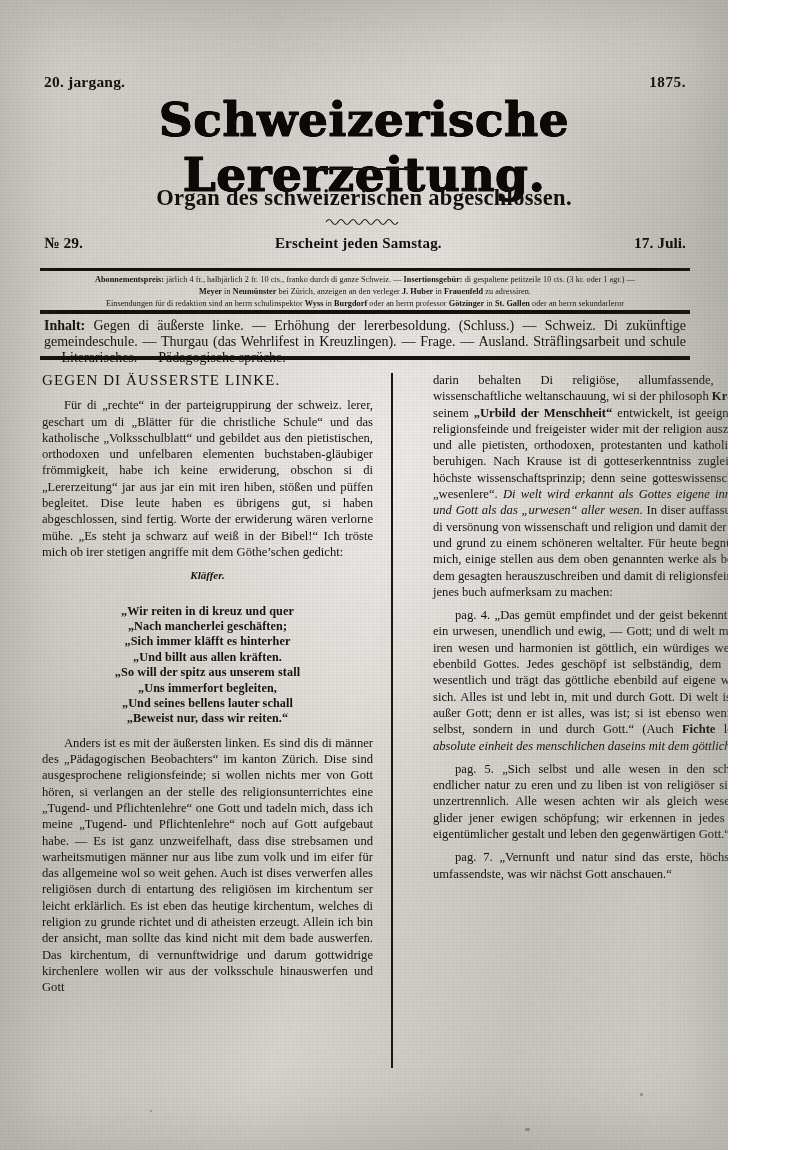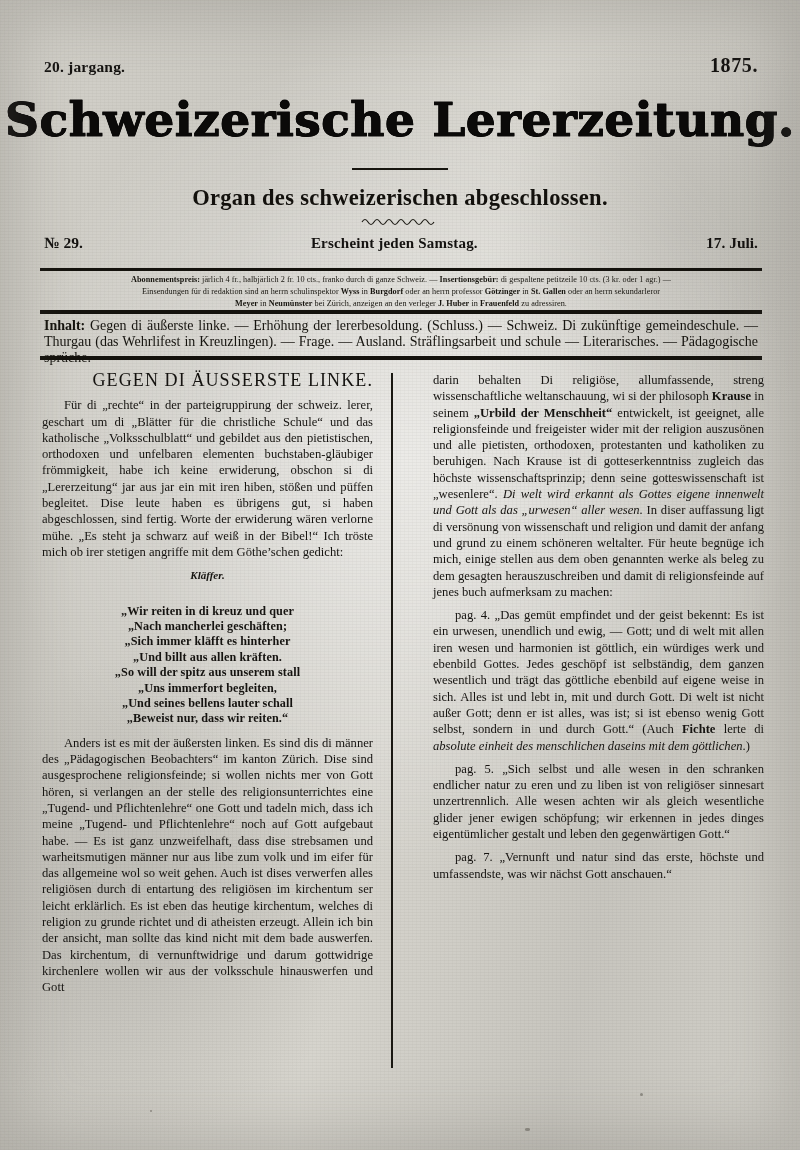--- a/index.html
+++ b/index.html
@@ -5,21 +5,21 @@
   html, body {
     margin: 0;
     padding: 0;
     background: #ffffff;
   }
   body {
     font-family: "Liberation Serif", "DejaVu Serif", serif;
   }
   .page {
     position: relative;
-    width: 800px;
+    width: 728px;
     height: 1150px;
     overflow: hidden;
     background: #c9c7c0;
     background-image:
       radial-gradient(ellipse 70% 50% at 50% 40%, rgba(255,255,255,0.55), rgba(255,255,255,0) 72%),
       radial-gradient(ellipse 40% 30% at 18% 78%, rgba(120,118,112,0.16), rgba(255,255,255,0) 70%),
       radial-gradient(ellipse 35% 25% at 85% 20%, rgba(120,118,112,0.14), rgba(255,255,255,0) 70%),
       linear-gradient(103deg, #d3d1ca 0%, #cbc9c2 28%, #d6d4cd 52%, #c7c5be 76%, #d1cfc8 100%);
     color: #141210;
   }
@@ -54,21 +54,21 @@
     right: 42px;
     display: flex;
     justify-content: space-between;
     align-items: baseline;
     font-family: "Liberation Serif", serif;
     font-weight: bold;
     font-size: 15px;
     letter-spacing: .2px;
   }
   .topline .vol { font-size: 15.5px; }
-  .topline .year { font-size: 20px; letter-spacing: .6px; }
+  .topline .year { font-size: 15px; letter-spacing: .6px; margin-top: 20px; }
 
   .masthead-title {
     position: absolute;
     top: 92px;
     left: 0;
     right: 0;
     text-align: center;
     font-family: "DejaVu Serif", "Liberation Serif", serif;
     font-weight: bold;
     font-size: 47px;
@@ -185,22 +185,22 @@
   .col-left { padding-right: 18px; }
   .col-right { padding-left: 24px; margin-left: 16px; }
   .col-divider {
     width: 2px;
     background: #1a1812;
     margin: 1px 0 2px 0;
     flex: 0 0 2px;
   }
 
   .article-title {
-    text-align: right;
-    font-size: 18px;
+    text-align: left;
+    font-size: 15px;
     font-weight: normal;
     letter-spacing: 1.1px;
     margin: 0 0 9px 0;
     font-family: "Liberation Serif", serif;
   }
   .col p {
     margin: 0;
     text-indent: 22px;
     text-align: justify;
   }
@@ -265,24 +265,24 @@
       <span>17. Juli.</span>
     </div>
 
     <div class="rule-thick r-top"></div>
 
     <div class="fineprint">
       <div>
         <b>Abonnementspreis:</b><span> järlich 4 fr., halbjärlich 2 fr. 10 cts., franko durch di ganze Schweiz. — </span><b>Insertionsgebür:</b><span> di gespaltene petitzeile 10 cts. (3 kr. oder 1 agr.) —</span>
       </div>
       <div>
+        <b>Meyer</b><span> in </span><b>Neumünster</b><span> bei Zürich, anzeigen an den verleger </span><b>J. Huber</b><span> in </span><b>Frauenfeld</b><span> zu adressiren.</span>
+      </div>
+      <div>
         <span>Einsendungen für di redaktion sind an herrn schulinspektor </span><b>Wyss</b><span> in </span><b>Burgdorf</b><span> oder an herrn professor </span><b>Götzinger</b><span> in </span><b>St. Gallen</b><span> oder an herrn sekundarleror</span>
-      </div>
-      <div>
-        <b>Meyer</b><span> in </span><b>Neumünster</b><span> bei Zürich, anzeigen an den verleger </span><b>J. Huber</b><span> in </span><b>Frauenfeld</b><span> zu adressiren.</span>
       </div>
     </div>
 
     <div class="rule-thick r-fine-bot"></div>
 
     <div class="inhalt">
       <b>Inhalt:</b><span> Gegen di äußerste linke. — Erhöhung der lererbesoldung. (Schluss.) — Schweiz. Di zukünftige gemeindeschule. — Thurgau (das Wehrlifest in Kreuzlingen). — Frage. — Ausland. Sträflingsarbeit und schule — Literarisches. — Pädagogische sprüche.</span>
     </div>
 
     <div class="rule-thick r-inhalt-bot"></div>

